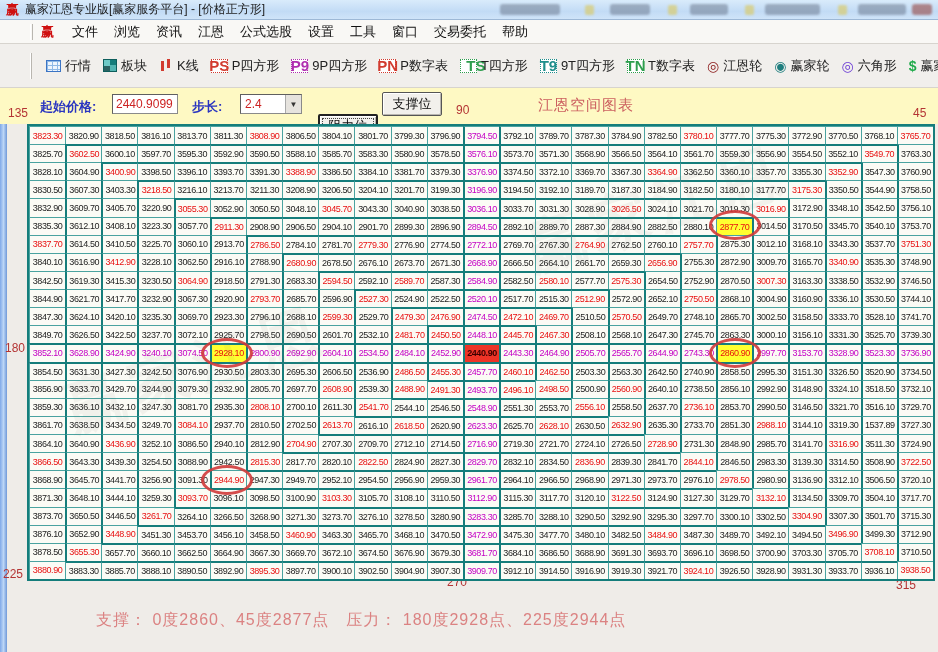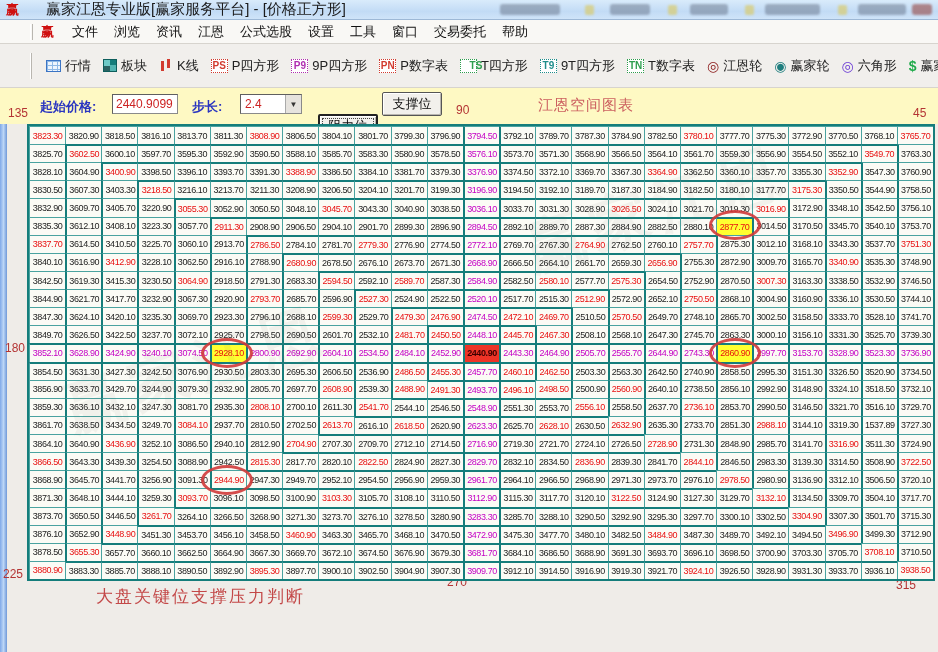--- a/index.html
+++ b/index.html
@@ -5,38 +5,38 @@
   * { margin:0; padding:0; box-sizing:border-box; }
   html,body { width:938px; height:652px; overflow:hidden; }
   body { font-family:"Liberation Sans","DejaVu Sans",sans-serif; background:#efece8; position:relative; }
   #app { position:absolute; inset:0; width:938px; height:652px; background:#efece8; overflow:hidden; }
 
   
   #titlebar { position:absolute; left:0; top:0; width:938px; height:20px;
     background:linear-gradient(180deg,#d9ebfb,#c2dbf5 60%,#cfe4f9); border-bottom:1px solid #9db8d6;
     display:flex; align-items:center; padding-left:6px; }
   #title-logo { color:#cf1010; font-weight:bold; font-size:13px; margin-right:6px; }
-  #title-text { font-size:15px; color:#1c1c1c;margin-left:21px; }
+  #title-text { font-size:12px; color:#1c1c1c; }
   .blur-blob { position:absolute; top:4px; height:11px; border-radius:3px; background:rgba(60,70,90,.35); filter:blur(1px); }
   .blur-dot { position:absolute; top:5px; width:9px; height:10px; border-radius:2px; background:rgba(220,200,90,.6); filter:blur(1px); }
 
   
   #menubar { position:absolute; left:0; top:20px; width:938px; height:24px; background:#f9f8f5;
     border-bottom:1px solid #d7d4ce; display:flex; align-items:center; }
   #menu-handle { width:3px; height:16px; border-left:1px solid #fff; border-right:1px solid #b9b6b0; margin:0 6px 0 30px; }
   #menu-logo { color:#cf1010; font-weight:bold; font-size:13px; margin:0 10px 0 2px; }
   .menu-item { font-size:13px; color:#111; padding:17px 8px; cursor:default; }
 
   
   #toolbar { position:absolute; left:0; top:44px; width:938px; height:44px; background:#f1efec;
     border-bottom:1px solid #d7d4ce; display:flex; align-items:center; }
   #tool-handle { width:3px; height:26px; border-left:1px solid #fff; border-right:1px solid #b9b6b0; margin:0 8px 0 30px; }
   .tool-item { display:flex; align-items:center; gap:4px; font-size:13px; color:#222; padding:3px 6px; white-space:nowrap; }
   .badge { display:inline-flex; align-items:center; justify-content:center; width:17px; height:14px;
-    font-size:10px; font-weight:bold; background:#fff; }
+    font-size:15px; font-weight:bold; background:#fff; }
   .icon-table { display:inline-block; width:15px; height:12px; border:1px solid #3b74c4;
     background:linear-gradient(#8fb9e6 1px,transparent 1px) 0 0/5px 4px,
                linear-gradient(90deg,#8fb9e6 1px,transparent 1px) 0 0/5px 4px,#eef5fd; }
   .icon-blocks { display:inline-block; width:14px; height:13px;
     background:conic-gradient(#157d7b 25%,#52b5b2 0 50%,#2b6362 0 75%,#6fcac7 0); border:1px solid #0e5e5c; }
   .icon-kline { display:inline-block; width:14px; height:14px; position:relative; }
   .icon-kline::before { content:""; position:absolute; left:2px; top:2px; width:3px; height:10px; background:#d23b2f; }
   .icon-kline::after { content:""; position:absolute; left:8px; top:0; width:3px; height:9px; background:#d23b2f; }
   .icon-wheel { font-size:14px; line-height:14px; }
   .icon-dollar { font-size:14px; font-weight:bold; color:#1faa4a; }
@@ -827,18 +827,18 @@
       <div class="cell tt">3928.90</div>
       <div class="cell tt">3931.30</div>
       <div class="cell tt">3933.70</div>
       <div class="cell tt">3936.10</div>
       <div class="cell r">3938.50</div>
     </div>
 
   <div class="watermark" style="left:60px;top:330px">赢家江恩</div>
   <div class="watermark" style="left:520px;top:170px">赢家江恩</div>
 
-  <div id="footer-line1">大盘关键位支撑压力判断</div>
+  <div id="footer-line2">支撑： 0度2860、45度2877点　压力： 180度2928点、225度2944点</div>
 <div class="ellipse" style="left: 709.24px; top: 209.54px;"></div>
     <div class="ellipse" style="left: 709.24px; top: 337.5px;"></div>
     <div class="ellipse" style="left: 200.76px; top: 337.5px;"></div>
     <div class="ellipse" style="left: 200.76px; top: 465.46px;"></div>
   </div>
 
 </body></html>

